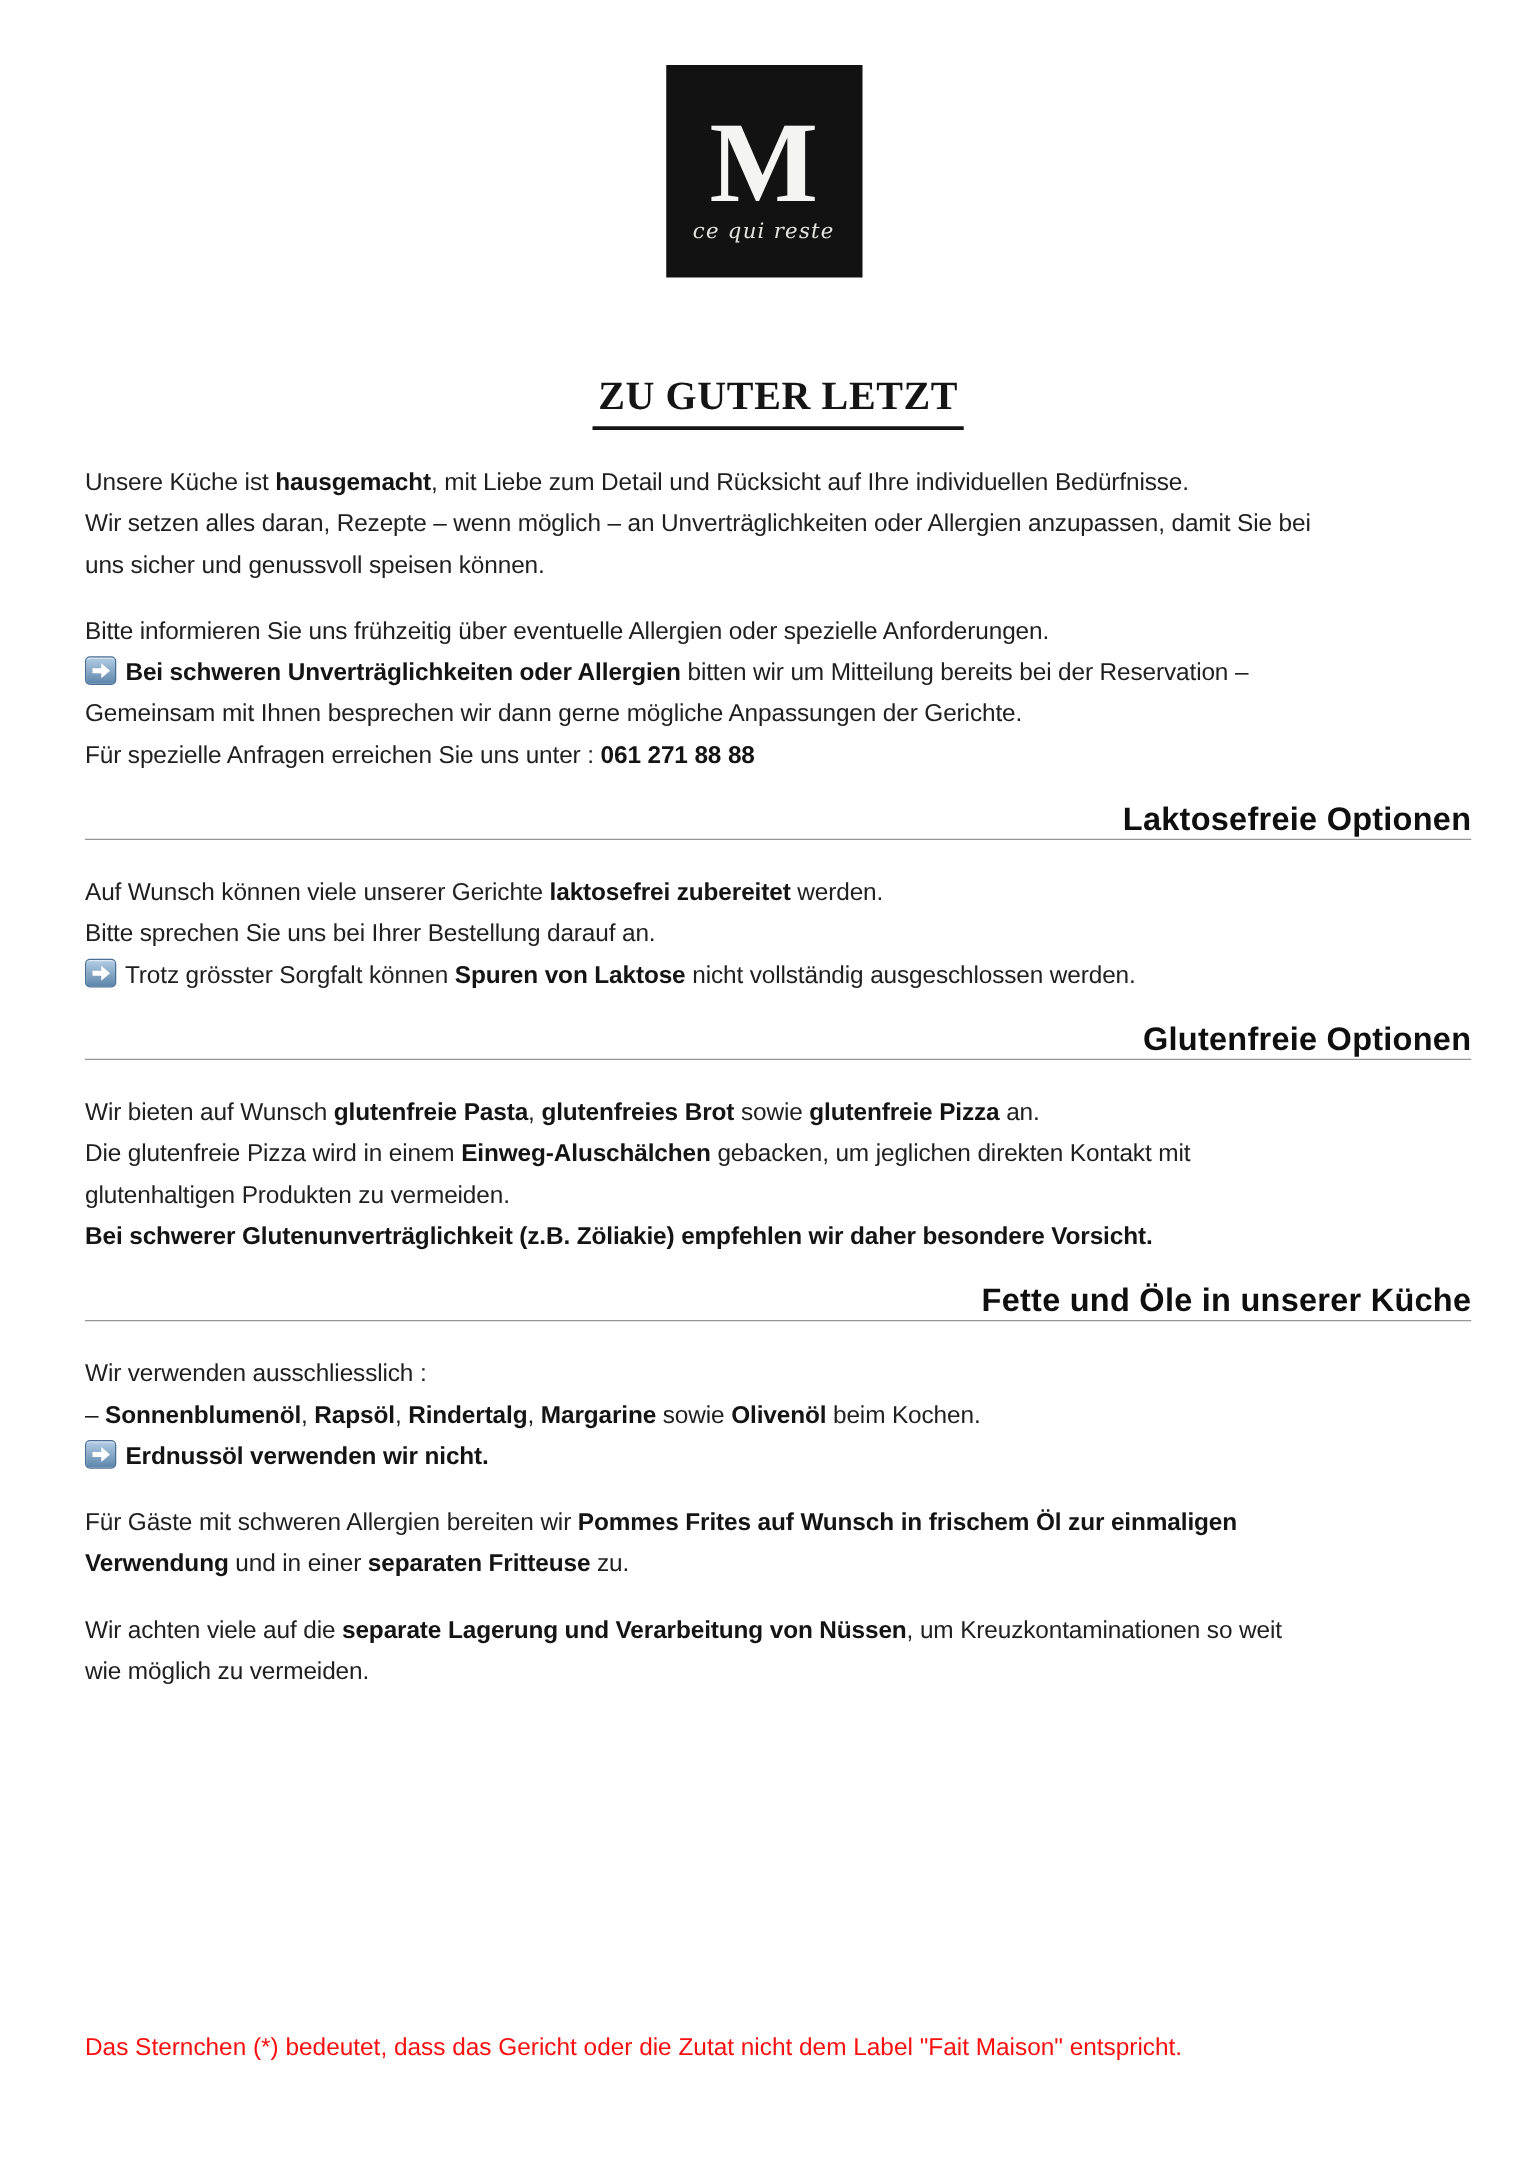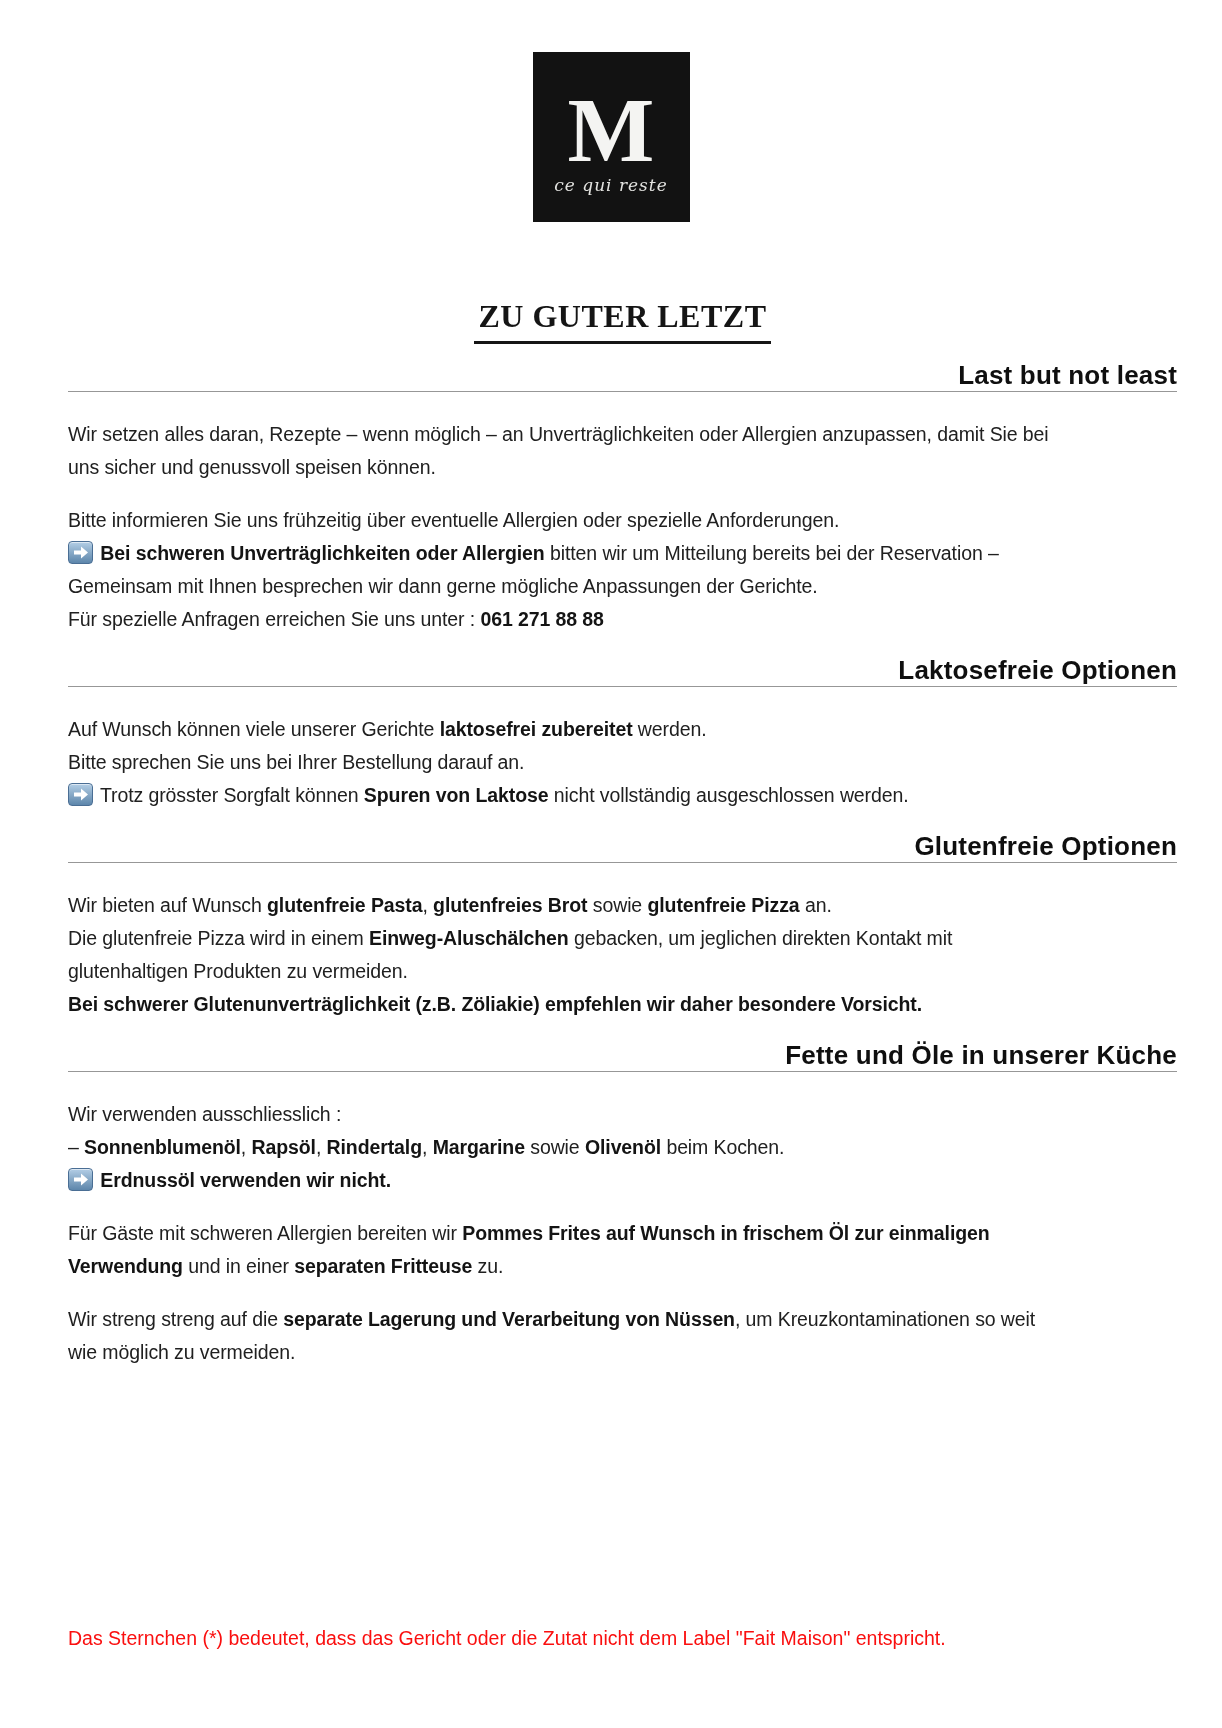--- a/index.html
+++ b/index.html
@@ -72,22 +72,22 @@
     <div class="logo-tagline">ce qui reste</div>
   </div>
 
   <div class="content">
     <div class="title-row">
       <span class="page-title">ZU GUTER LETZT</span>
     </div>
 
     <div class="sections">
         <section class="section">
-          <div class="section-heading" style="border-bottom-color: rgb(151, 151, 151);">Last but not least</div>
           <div class="para first">
+            <div class="line"><span class="run">Unsere Küche ist </span><span class="run-b">hausgemacht</span><span class="run">, mit Liebe zum Detail und Rücksicht auf Ihre individuellen Bedürfnisse.</span></div>
             <div class="line"><span class="run">Wir setzen alles daran, Rezepte – wenn möglich – an Unverträglichkeiten oder Allergien anzupassen, damit Sie bei</span></div>
             <div class="line"><span class="run">uns sicher und genussvoll speisen können.</span></div>
           </div>
           <div class="para">
             <div class="line"><span class="run">Bitte informieren Sie uns frühzeitig über eventuelle Allergien oder spezielle Anforderungen.</span></div>
             <div class="line"><span class="arrow-ico"><svg width="16" height="15" viewBox="0 0 16 15" xmlns="http://www.w3.org/2000/svg">
                   <path d="M1 5.5 h7 V1.5 L15 7.5 8 13.5 V9.5 H1 Z" fill="#ffffff"></path>
                 </svg></span><span class="run"> </span><span class="run-b">Bei schweren Unverträglichkeiten oder Allergien</span><span class="run"> bitten wir um Mitteilung bereits bei der Reservation –</span></div>
             <div class="line"><span class="run">Gemeinsam mit Ihnen besprechen wir dann gerne mögliche Anpassungen der Gerichte.</span></div>
             <div class="line"><span class="run">Für spezielle Anfragen erreichen Sie uns unter : </span><span class="run-b">061 271 88 88</span></div>
@@ -119,21 +119,21 @@
             <div class="line"><span class="run">– </span><span class="run-b">Sonnenblumenöl</span><span class="run">, </span><span class="run-b">Rapsöl</span><span class="run">, </span><span class="run-b">Rindertalg</span><span class="run">, </span><span class="run-b">Margarine</span><span class="run"> sowie </span><span class="run-b">Olivenöl</span><span class="run"> beim Kochen.</span></div>
             <div class="line"><span class="arrow-ico"><svg width="16" height="15" viewBox="0 0 16 15" xmlns="http://www.w3.org/2000/svg">
                   <path d="M1 5.5 h7 V1.5 L15 7.5 8 13.5 V9.5 H1 Z" fill="#ffffff"></path>
                 </svg></span><span class="run"> </span><span class="run-b">Erdnussöl verwenden wir nicht.</span></div>
           </div>
           <div class="para">
             <div class="line"><span class="run">Für Gäste mit schweren Allergien bereiten wir </span><span class="run-b">Pommes Frites auf Wunsch in frischem Öl zur einmaligen</span></div>
             <div class="line"><span class="run-b">Verwendung</span><span class="run"> und in einer </span><span class="run-b">separaten Fritteuse</span><span class="run"> zu.</span></div>
           </div>
           <div class="para">
-            <div class="line"><span class="run">Wir streng streng auf die </span><span class="run-b">separate Lagerung und Verarbeitung von Nüssen</span><span class="run">, um Kreuzkontaminationen so weit</span></div>
+            <div class="line"><span class="run">Wir achten viele auf die </span><span class="run-b">separate Lagerung und Verarbeitung von Nüssen</span><span class="run">, um Kreuzkontaminationen so weit</span></div>
             <div class="line"><span class="run">wie möglich zu vermeiden.</span></div>
           </div>
         </section>
       </div>
   </div>
 
   <div class="footnote" style="color: rgb(250, 15, 15);">Das Sternchen (*) bedeutet, dass das Gericht oder die Zutat nicht dem Label "Fait Maison" entspricht.</div>
 
 </div>
 

